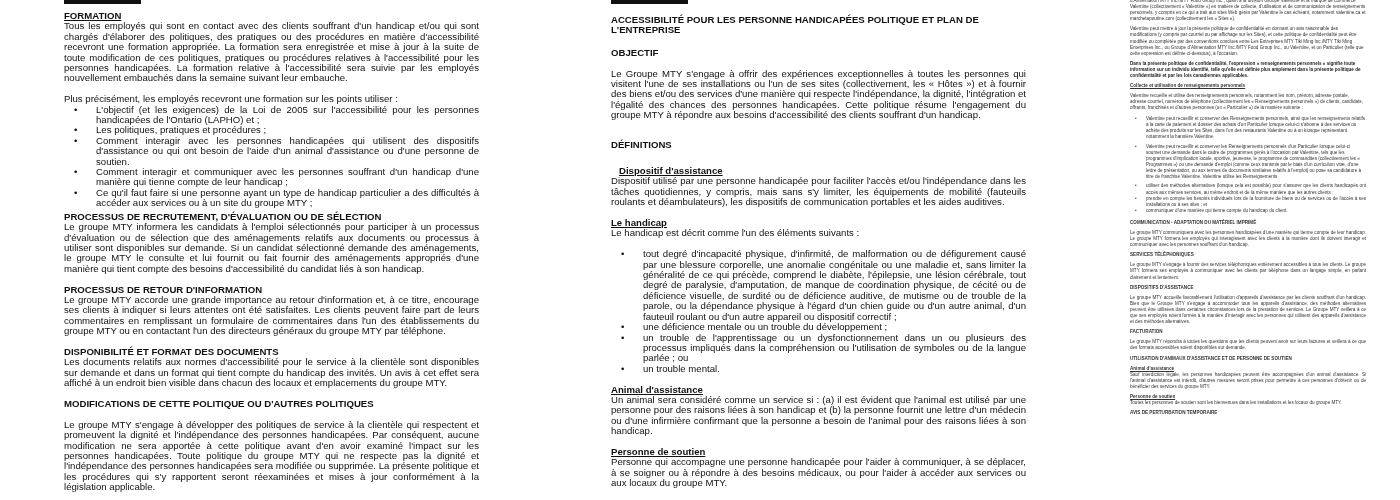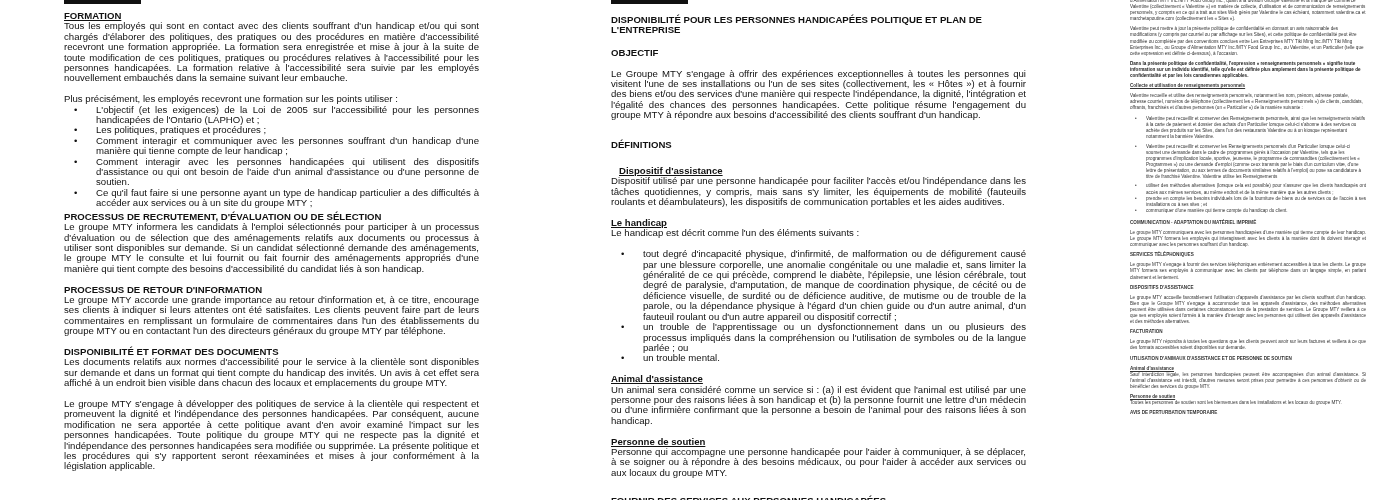--- a/index.html
+++ b/index.html
@@ -24,45 +24,47 @@
 <body>
 
 <div class="bar" style="left:64px;width:77px;"></div>
 <div class="page col1" style="top:11px;">
   <p class="h-u">FORMATION</p>
   <p class="just">Tous les employés qui sont en contact avec des clients souffrant d'un handicap et/ou qui sont chargés d'élaborer des politiques, des pratiques ou des procédures en matière d'accessibilité recevront une formation appropriée. La formation sera enregistrée et mise à jour à la suite de toute modification de ces politiques, pratiques ou procédures relatives à l'accessibilité pour les personnes handicapées. La formation relative à l'accessibilité sera suivie par les employés nouvellement embauchés dans la semaine suivant leur embauche.</p>
   <p style="margin-top:10.4px;">Plus précisément, les employés recevront une formation sur les points utiliser :</p>
   <ul>
     <li class="just"><span>L'objectif (et les exigences) de la </span><span class="i">Loi de 2005 sur l'accessibilité pour les personnes handicapées de l'Ontario (LAPHO</span><span>) et ;</span></li>
     <li class="just">Les politiques, pratiques et procédures ;</li>
+    <li class="just">Comment interagir avec les personnes handicapées qui utilisent des dispositifs d'assistance ou qui ont besoin de l'aide d'un animal d'assistance ou d'une personne de soutien.</li>
     <li class="just">Comment interagir et communiquer avec les personnes souffrant d'un handicap d'une manière qui tienne compte de leur handicap ;</li>
-    <li class="just">Comment interagir avec les personnes handicapées qui utilisent des dispositifs d'assistance ou qui ont besoin de l'aide d'un animal d'assistance ou d'une personne de soutien.</li>
     <li class="just">Ce qu'il faut faire si une personne ayant un type de handicap particulier a des difficultés à accéder aux services ou à un site du groupe MTY ;</li>
   </ul>
   <p class="h-b" style="margin-top:3px;">PROCESSUS DE RECRUTEMENT, D'ÉVALUATION OU DE SÉLECTION</p>
   <p class="just">Le groupe MTY informera les candidats à l'emploi sélectionnés pour participer à un processus d'évaluation ou de sélection que des aménagements relatifs aux documents ou processus à utiliser sont disponibles sur demande. Si un candidat sélectionné demande des aménagements, le groupe MTY le consulte et lui fournit ou fait fournir des aménagements appropriés d'une manière qui tient compte des besoins d'accessibilité du candidat liés à son handicap.</p>
   <p class="h-b" style="margin-top:10.4px;">PROCESSUS DE RETOUR D'INFORMATION</p>
   <p class="just">Le groupe MTY accorde une grande importance au retour d'information et, à ce titre, encourage ses clients à indiquer si leurs attentes ont été satisfaites. Les clients peuvent faire part de leurs commentaires en remplissant un formulaire de commentaires dans l'un des établissements du groupe MTY ou en contactant l'un des directeurs généraux du groupe MTY par téléphone.</p>
   <p class="h-b" style="margin-top:10.4px;">DISPONIBILITÉ ET FORMAT DES DOCUMENTS</p>
   <p class="just">Les documents relatifs aux normes d'accessibilité pour le service à la clientèle sont disponibles sur demande et dans un format qui tient compte du handicap des invités. Un avis à cet effet sera affiché à un endroit bien visible dans chacun des locaux et emplacements du groupe MTY.</p>
+  <p class="h-b" style="margin-top:10.4px;">MODIFICATIONS DE CETTE POLITIQUE OU D'AUTRES POLITIQUES</p>
   <p class="just" style="margin-top:10.4px;">Le groupe MTY s'engage à développer des politiques de service à la clientèle qui respectent et promeuvent la dignité et l'indépendance des personnes handicapées. Par conséquent, aucune modification ne sera apportée à cette politique avant d'en avoir examiné l'impact sur les personnes handicapées. Toute politique du groupe MTY qui ne respecte pas la dignité et l'indépendance des personnes handicapées sera modifiée ou supprimée. La présente politique et les procédures qui s'y rapportent seront réexaminées et mises à jour conformément à la législation applicable.</p>
 </div>
 
 <div class="bar" style="left:611px;width:77px;"></div>
 <div class="page col2" style="top:15px;">
-  <p class="h-b">DISPONIBILITÉ POUR LES PERSONNES HANDICAPÉES POLITIQUE ET PLAN DE L'ENTREPRISE</p>
+  <p class="h-b">ACCESSIBILITÉ POUR LES PERSONNE HANDICAPÉES POLITIQUE ET PLAN DE L'ENTREPRISE</p>
   <p class="h-b" style="margin-top:12px;">OBJECTIF</p>
   <p class="just" style="margin-top:10.4px;">Le Groupe MTY s'engage à offrir des expériences exceptionnelles à toutes les personnes qui visitent l'une de ses installations ou l'un de ses sites (collectivement, les « Hôtes ») et à fournir des biens et/ou des services d'une manière qui respecte l'indépendance, la dignité, l'intégration et l'égalité des chances des personnes handicapées. Cette politique résume l'engagement du groupe MTY à répondre aux besoins d'accessibilité des clients souffrant d'un handicap.</p>
   <p class="h-b" style="margin-top:19px;">DÉFINITIONS</p>
   <p class="h-u" style="margin-top:16px;padding-left:8px;">Dispositif d'assistance</p>
   <p class="just">Dispositif utilisé par une personne handicapée pour faciliter l'accès et/ou l'indépendance dans les tâches quotidiennes, y compris, mais sans s'y limiter, les équipements de mobilité (fauteuils roulants et déambulateurs), les dispositifs de communication portables et les aides auditives.</p>
   <p class="h-u" style="margin-top:10.4px;">Le handicap</p>
   <p>Le handicap est décrit comme l'un des éléments suivants :</p>
   <ul style="margin-top:10.4px;">
     <li class="just">tout degré d'incapacité physique, d'infirmité, de malformation ou de défigurement causé par une blessure corporelle, une anomalie congénitale ou une maladie et, sans limiter la généralité de ce qui précède, comprend le diabète, l'épilepsie, une lésion cérébrale, tout degré de paralysie, d'amputation, de manque de coordination physique, de cécité ou de déficience visuelle, de surdité ou de déficience auditive, de mutisme ou de trouble de la parole, ou la dépendance physique à l'égard d'un chien guide ou d'un autre animal, d'un fauteuil roulant ou d'un autre appareil ou dispositif correctif ;</li>
+    <li class="just">une déficience mentale ou un trouble du développement ;</li>
     <li class="just">un trouble de l'apprentissage ou un dysfonctionnement dans un ou plusieurs des processus impliqués dans la compréhension ou l'utilisation de symboles ou de la langue parlée ; ou</li>
     <li class="just">un trouble mental.</li>
   </ul>
   <p class="h-u" style="margin-top:10.4px;">Animal d'assistance</p>
   <p class="just">Un animal sera considéré comme un service si : (a) il est évident que l'animal est utilisé par une personne pour des raisons liées à son handicap et (b) la personne fournit une lettre d'un médecin ou d'une infirmière confirmant que la personne a besoin de l'animal pour des raisons liées à son handicap.</p>
   <p class="h-u" style="margin-top:10.4px;">Personne de soutien</p>
   <p class="just">Personne qui accompagne une personne handicapée pour l'aider à communiquer, à se déplacer, à se soigner ou à répondre à des besoins médicaux, ou pour l'aider à accéder aux services ou aux locaux du groupe MTY.</p>
   <p class="h-b" style="margin-top:18px;">FOURNIR DES SERVICES AUX PERSONNES HANDICAPÉES</p>
 
 </div>

